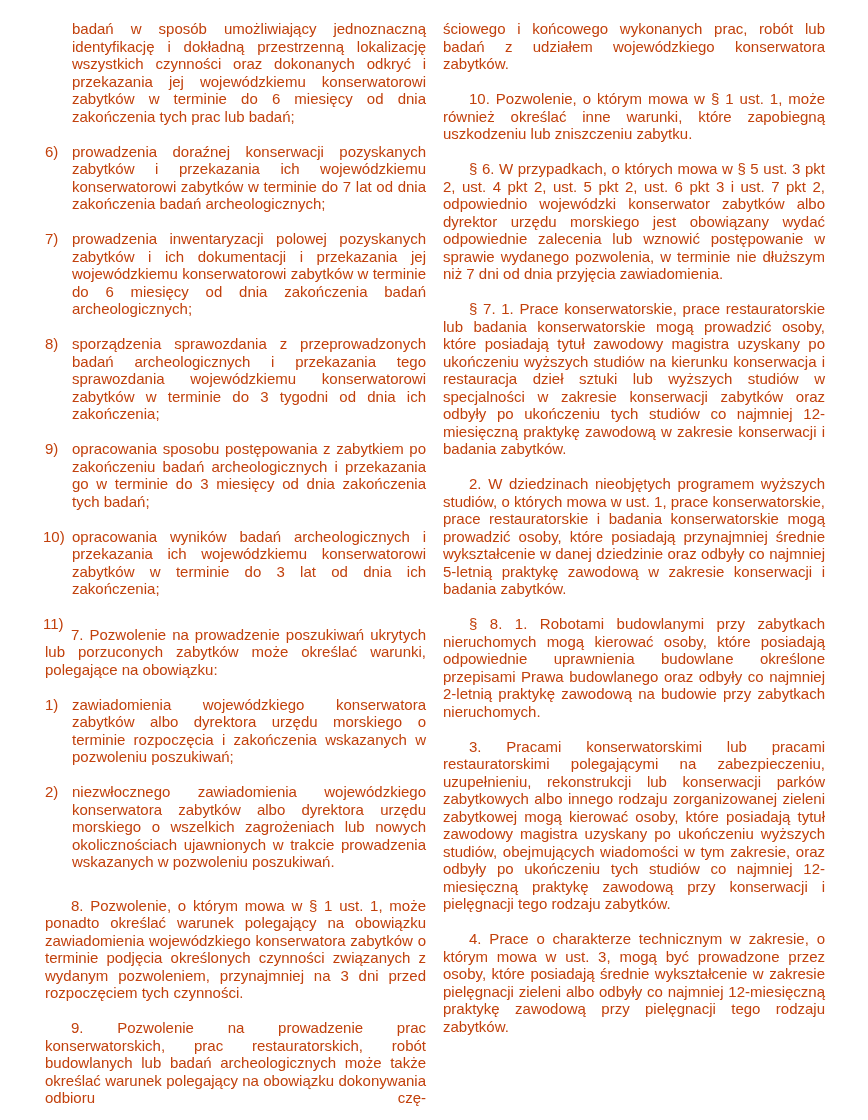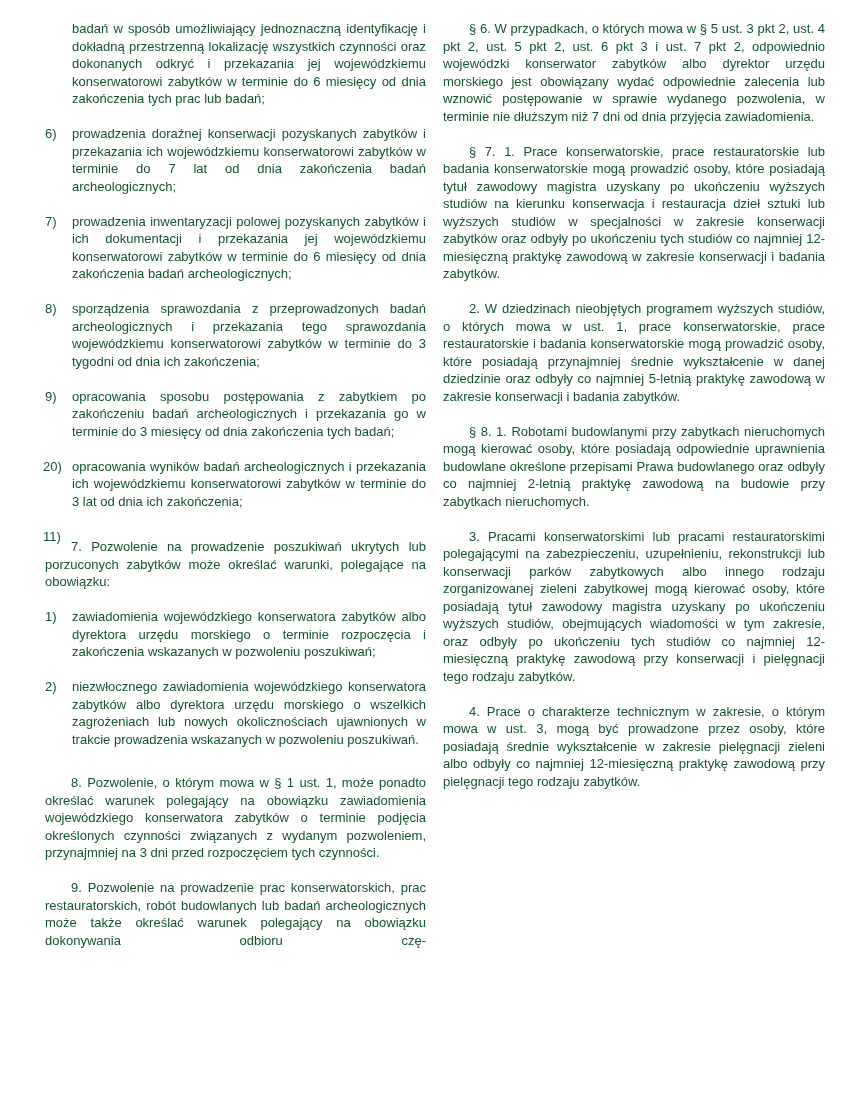--- a/index.html
+++ b/index.html
@@ -1,21 +1,21 @@
 <!DOCTYPE html>
 <html><head>
 <meta charset="utf-8">
 <style>
   html, body { margin: 0; padding: 0; background: #ffffff; }
   body { width: 868px; height: 1120px; overflow: hidden; position: relative; }
   .page {
     position: absolute; left: 0; top: 0; width: 868px; height: 1068px;
     font-family: "Liberation Sans", sans-serif;
-    color: #14532d;
-    font-size: 13px;
+    color: #c2410c;
+    font-size: 15px;
     line-height: 17.5px;
   }
   .col { position: absolute; top: 20px; }
   .col-left { left: 45px; width: 381px; }
   .col-right { left: 443px; width: 382px; }
   .block { text-align: justify; text-align-last: left; hyphens: manual; margin: 0 0 17.5px 0; }
   .indent { text-indent: 26px; }
   .cont { margin-left: 27px; }
   .item { position: relative; padding-left: 27px; }
   .num { position: absolute; left: 0; top: 0; width: 26px; text-align: right; padding-right: 1px; box-sizing: border-box; }
@@ -39,21 +39,21 @@
     </div>
     <div class="block item">
       <span class="num">8)</span>
       <span>sporządzenia sprawozdania z przeprowadzonych badań archeologicznych i przekazania tego sprawozdania wojewódzkiemu konserwatorowi zabytków w terminie do 3 tygodni od dnia ich zakończenia;</span>
     </div>
     <div class="block item">
       <span class="num">9)</span>
       <span>opracowania sposobu postępowania z zabytkiem po zakończeniu badań archeologicznych i przekazania go w terminie do 3 miesięcy od dnia zakończenia tych badań;</span>
     </div>
     <div class="block item">
-      <span class="num two">20)</span>
+      <span class="num two">10)</span>
       <span>opracowania wyników badań archeologicznych i przekazania ich wojewódzkiemu konserwatorowi zabytków w terminie do 3 lat od dnia ich zakończenia;</span>
     </div>
     <div class="block item" style="margin-bottom:28px">
       <span class="num two">11)</span>
     </div>
 
     <p class="block indent">7. Pozwolenie na prowadzenie poszukiwań ukrytych lub porzuconych zabytków może określać warunki, polegające na obowiązku:</p>
 
     <div class="block item">
       <span class="num">1)</span>
@@ -62,20 +62,22 @@
     <div class="block item" style="margin-bottom:26px">
       <span class="num">2)</span>
       <span>niezwłocznego zawiadomienia wojewódzkiego konserwatora zabytków albo dyrektora urzędu morskiego o wszelkich zagrożeniach lub nowych okolicznościach ujawnionych w trakcie prowadzenia wskazanych w pozwoleniu poszukiwań.</span>
     </div>
 
     <p class="block indent">8. Pozwolenie, o którym mowa w § 1 ust. 1, może ponadto określać warunek polegający na obowiązku zawiadomienia wojewódzkiego konserwatora zabytków o terminie podjęcia określonych czynności związanych z wydanym pozwoleniem, przynajmniej na 3 dni przed rozpoczęciem tych czynności.</p>
     <p class="block indent" style="text-align-last: justify;">9. Pozwolenie na prowadzenie prac konserwatorskich, prac restauratorskich, robót budowlanych lub badań archeologicznych może także określać warunek polegający na obowiązku dokonywania odbioru czę-</p>
   </div>
 
   <div class="col col-right">
+    <p class="block">ściowego i końcowego wykonanych prac, robót lub badań z udziałem wojewódzkiego konserwatora zabytków.</p>
+    <p class="block indent">10. Pozwolenie, o którym mowa w § 1 ust. 1, może również określać inne warunki, które zapobiegną uszkodzeniu lub zniszczeniu zabytku.</p>
     <p class="block indent">§ 6. W przypadkach, o których mowa w § 5 ust. 3 pkt 2, ust. 4 pkt 2, ust. 5 pkt 2, ust. 6 pkt 3 i ust. 7 pkt 2, odpowiednio wojewódzki konserwator zabytków albo dyrektor urzędu morskiego jest obowiązany wydać odpowiednie zalecenia lub wznowić postępowanie w sprawie wydanego pozwolenia, w terminie nie dłuższym niż 7 dni od dnia przyjęcia zawiadomienia.</p>
     <p class="block indent">§ 7. 1. Prace konserwatorskie, prace restauratorskie lub badania konserwatorskie mogą prowadzić osoby, które posiadają tytuł zawodowy magistra uzyskany po ukończeniu wyższych studiów na kierunku konserwacja i restauracja dzieł sztuki lub wyższych studiów w specjalności w zakresie konserwacji zabytków oraz odbyły po ukończeniu tych studiów co najmniej 12-miesięczną praktykę zawodową w zakresie konserwacji i badania zabytków.</p>
     <p class="block indent">2. W dziedzinach nieobjętych programem wyższych studiów, o których mowa w ust. 1, prace konserwatorskie, prace restauratorskie i badania konserwatorskie mogą prowadzić osoby, które posiadają przynajmniej średnie wykształcenie w danej dziedzinie oraz odbyły co najmniej 5-letnią praktykę zawodową w zakresie konserwacji i badania zabytków.</p>
     <p class="block indent">§ 8. 1. Robotami budowlanymi przy zabytkach nieruchomych mogą kierować osoby, które posiadają odpowiednie uprawnienia budowlane określone przepisami Prawa budowlanego oraz odbyły co najmniej 2-letnią praktykę zawodową na budowie przy zabytkach nieruchomych.</p>
     <p class="block indent">3. Pracami konserwatorskimi lub pracami restauratorskimi polegającymi na zabezpieczeniu, uzupełnieniu, rekonstrukcji lub konserwacji parków zabytkowych albo innego rodzaju zorganizowanej zieleni zabytkowej mogą kierować osoby, które posiadają tytuł zawodowy magistra uzyskany po ukończeniu wyższych studiów, obejmujących wiadomości w tym zakresie, oraz odbyły po ukończeniu tych studiów co najmniej 12-miesięczną praktykę zawodową przy konserwacji i pielęgnacji tego rodzaju zabytków.</p>
     <p class="block indent">4. Prace o charakterze technicznym w zakresie, o którym mowa w ust. 3, mogą być prowadzone przez osoby, które posiadają średnie wykształcenie w zakresie pielęgnacji zieleni albo odbyły co najmniej 12-miesięczną praktykę zawodową przy pielęgnacji tego rodzaju zabytków.</p>
   </div>
 
 </div>
 

